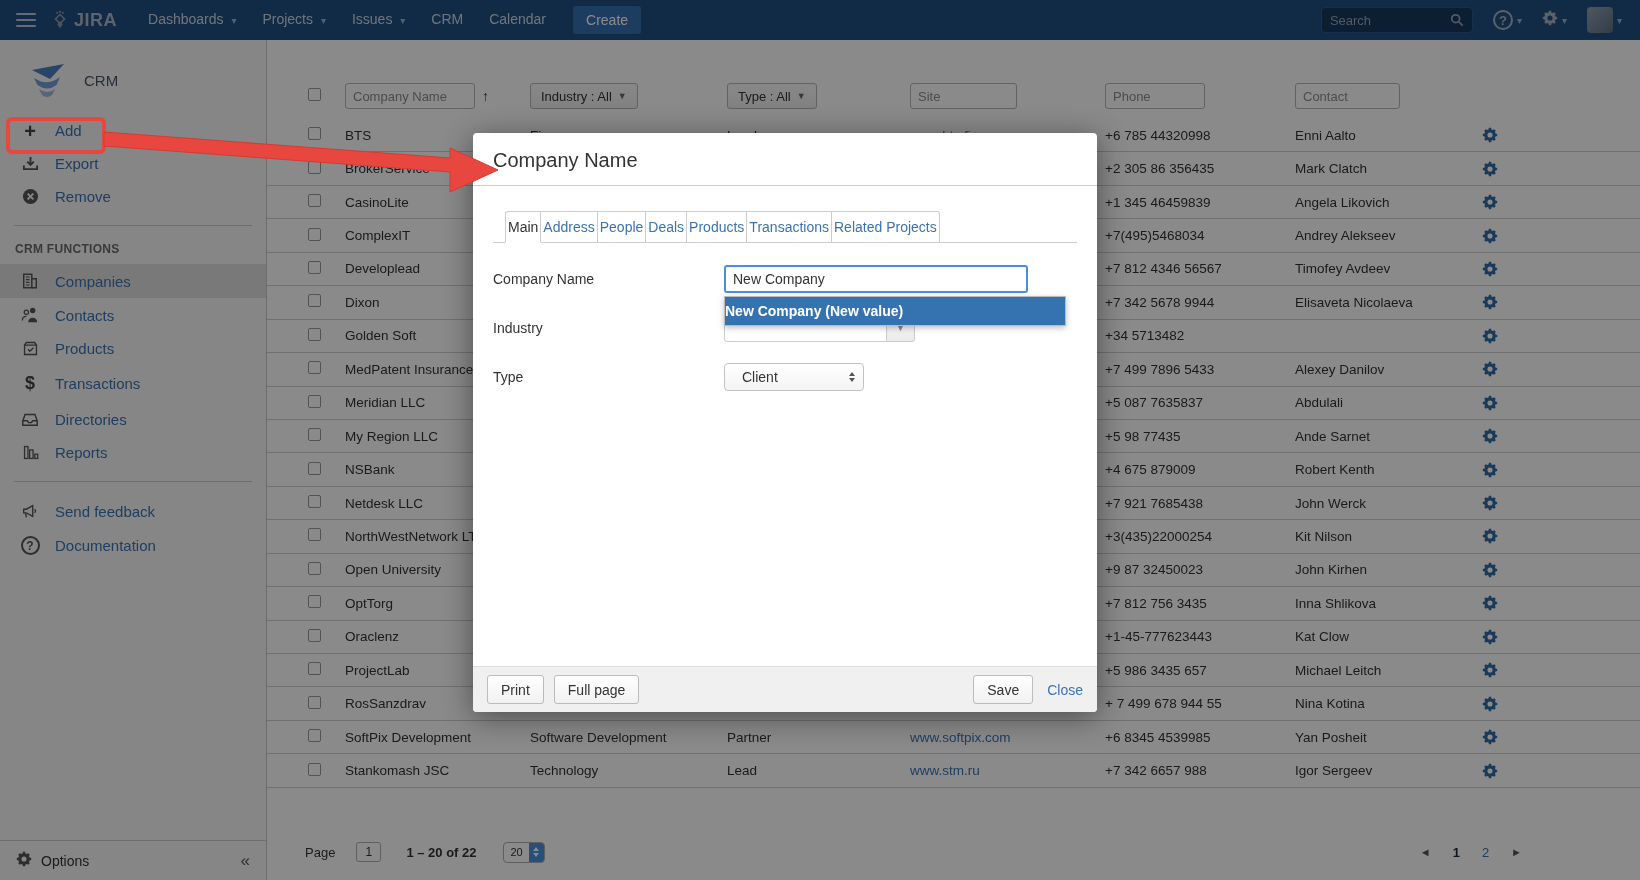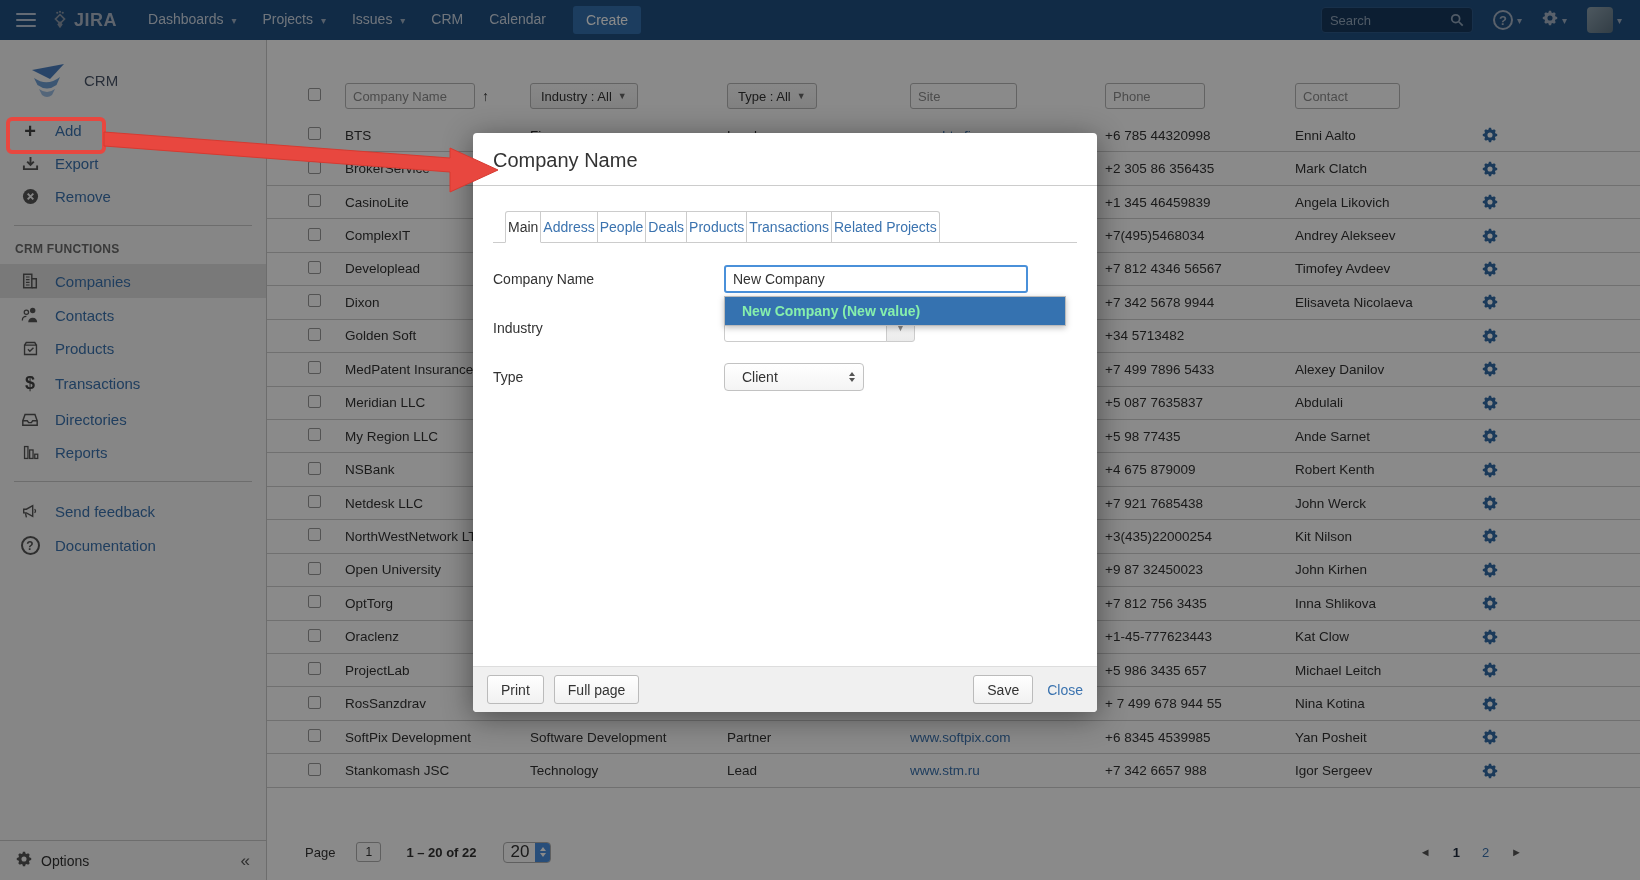--- a/index.html
+++ b/index.html
@@ -56,21 +56,21 @@
   .trow .cell { overflow:hidden; white-space:nowrap; text-overflow:clip; padding-right:8px; }
   .trow .link { color:#3b73af; cursor:pointer; }
   .c-gear { display:flex; justify-content:center; }
   .gear { cursor:pointer; display:inline-flex; }
 
   
   .pagebar { position:absolute; bottom:0; left:0; right:0; height:56px; display:flex; align-items:center; padding-left:38px; font-size:13px; color:#333; gap:21px; }
   .page-input { width:25px; height:20px; border:1px solid #b0b0b0; border-radius:3px; text-align:center; font-size:12px; color:#333; font-family:inherit; }
   .range { font-weight:bold; margin-left:4px; }
   .pp-select { display:inline-flex; align-items:center; height:21px; border:1px solid #b0b0b0; border-radius:4px; background:#fff; overflow:hidden; margin-left:6px; cursor:pointer; }
-  .pp-select .val { padding:0 6px; font-size:17px; }
+  .pp-select .val { padding:0 6px; font-size:11px; }
   .pp-step { width:15px; height:21px; background:#4a90e2; display:flex; flex-direction:column; align-items:center; justify-content:center; gap:2px; }
   .pp-step i { width:0; height:0; border-left:3px solid transparent; border-right:3px solid transparent; }
   .pp-step i.up { border-bottom:4px solid #fff; }
   .pp-step i.dn { border-top:4px solid #fff; }
   .pager { position:absolute; right:118px; display:flex; align-items:center; gap:22px; font-size:13px; }
   .pager .arr { color:#555; font-size:11px; cursor:pointer; }
   .pager .cur { font-weight:bold; color:#1f2b3d; }
   .pager .pg { color:#3b73af; cursor:pointer; }
 
   
@@ -85,21 +85,21 @@
   .tab { font-size:14px; color:#3b73af; padding:7px 2px; border:1px solid #ccc; border-left:none; background:#fff; cursor:pointer; position:relative; top:1px; }
   .tab:first-child { border-left:1px solid #ccc; border-radius:3px 0 0 0; }
   .tab:last-child { border-radius:0 3px 0 0; }
   .tab.active { color:#333; border-bottom:1px solid #fff; background:#fff; }
   .form { margin-top:22px; }
   .frow { display:flex; margin-bottom:21px; }
   .frow label { width:231px; font-size:14px; color:#333; padding-top:6px; }
   .cn-wrap { position:relative; }
   .cn-input { width:304px; height:28px; border:2px solid #4a90d9; border-radius:3px; padding:0 7px; font-size:14px; color:#333; font-family:inherit; outline:none; }
   .ac-drop { position:absolute; top:31px; left:0; width:342px; background:#fff; border:1px solid #bbb; box-shadow:0 2px 6px rgba(0,0,0,.25); z-index:20; }
-  .ac-item { background:#3572b0; color:#86efac; font-weight:bold; font-size:14px; padding:6px 17px; cursor:pointer; }
+  .ac-item { background:#3572b0; color:#ffffff; font-weight:bold; font-size:14px; padding:6px 0; cursor:pointer; }
   .combo { display:flex; }
   .combo-input { width:163px; height:28px; border:1px solid #ccc; border-radius:3px 0 0 3px; background:#fff; }
   .combo-btn { width:29px; height:28px; margin-left:-1px; border:1px solid #ccc; border-radius:0 3px 3px 0; background:linear-gradient(#f8f8f8,#ebebeb); display:flex; align-items:center; justify-content:center; color:#888; font-size:9px; cursor:pointer; }
   .sel { width:140px; height:28px; border:1px solid #c2c2c2; border-radius:4px; background:linear-gradient(#fff,#f4f4f4); display:flex; align-items:center; padding:0 17px; font-size:14px; color:#333; position:relative; cursor:pointer; }
   .sel-arrows { position:absolute; right:8px; display:flex; flex-direction:column; gap:2px; }
   .sel-arrows i { width:0; height:0; border-left:3.5px solid transparent; border-right:3.5px solid transparent; }
   .sel-arrows i.up { border-bottom:4.5px solid #555; }
   .sel-arrows i.dn { border-top:4.5px solid #555; }
   .modal-footer { position:absolute; bottom:0; left:0; right:0; height:46px; background:#f0f0f0; border-top:1px solid #ddd; border-radius:0 0 4px 4px; display:flex; align-items:center; padding:0 14px; gap:10px; }
   .mbtn { height:29px; padding:0 13px; background:linear-gradient(#fff,#f1f1f1); border:1px solid #bbb; border-radius:3px; font-size:14px; color:#333; font-family:inherit; cursor:pointer; }

